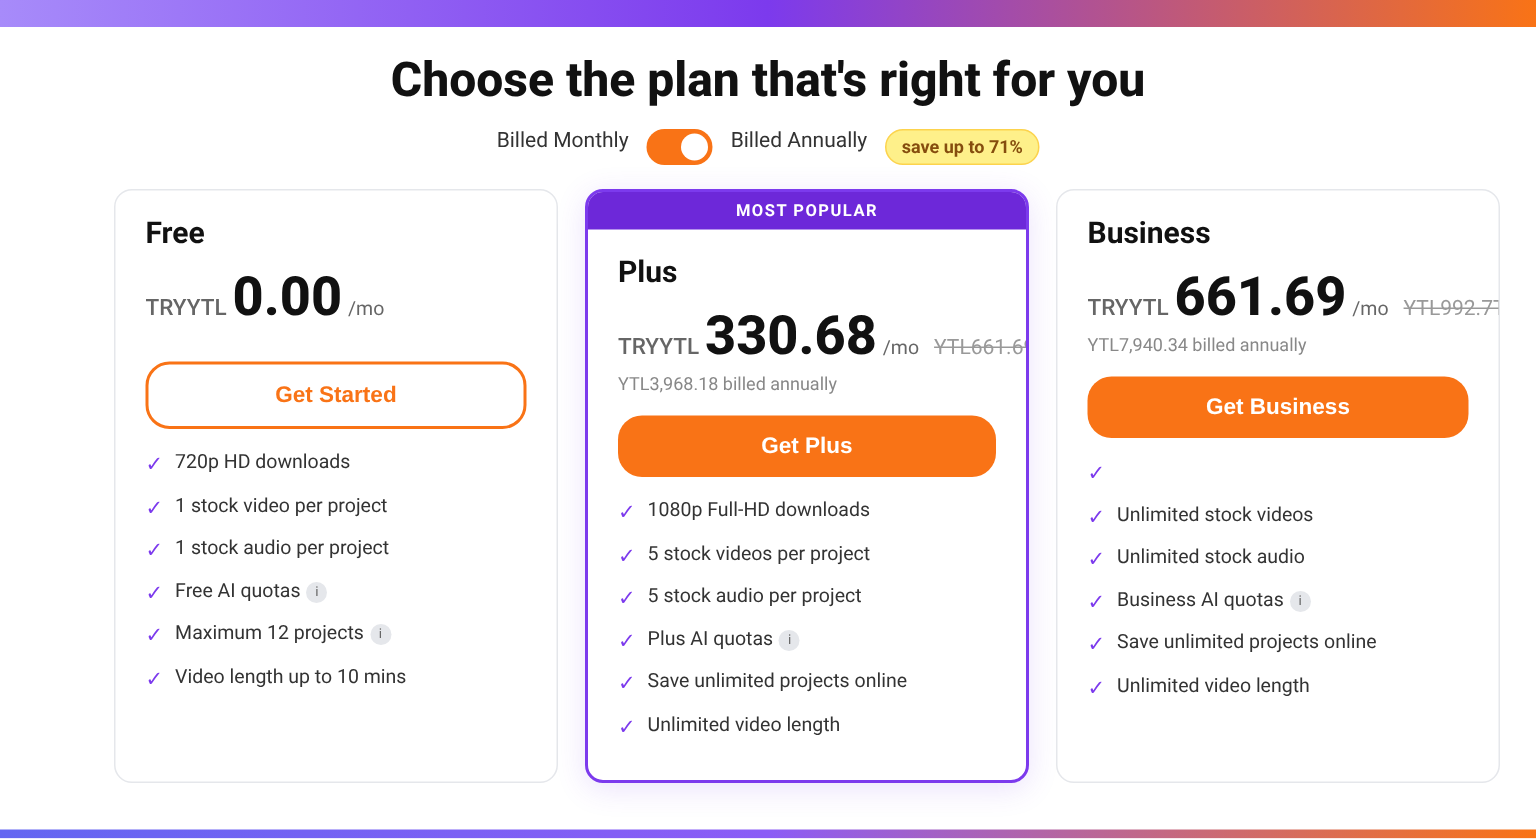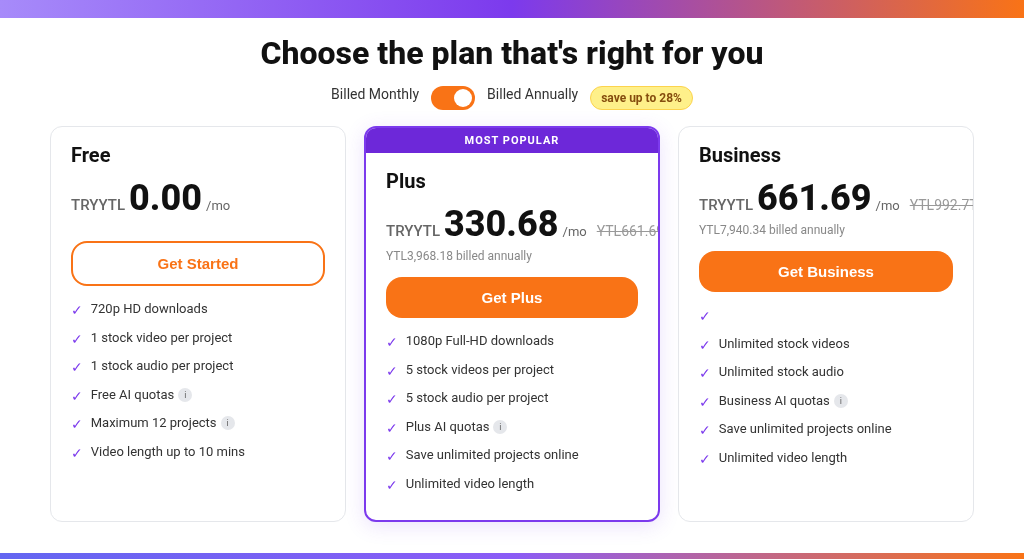--- a/index.html
+++ b/index.html
@@ -80,21 +80,21 @@
       font-size: 12px;
       font-weight: 700;
       padding: 4px 10px;
       border-radius: 20px;
       border: 1px solid #fcd34d;
     }
 
     
     .plans-container {
       display: flex;
-      justify-content: center;
+      justify-content: flex-end;
       gap: 18px;
       padding: 0 24px;
     }
 
     
     .plan-card {
       background: #fff;
       border: 1px solid #e5e7eb;
       border-radius: 12px;
       width: 296px;
@@ -252,21 +252,21 @@
 <div class="page-wrapper">
   <div class="top-bar"></div>
 
   <div class="header">
     <h1 class="header-title">Choose the plan that's right for you</h1>
 
     <div class="billing-toggle-row">
       <span class="billing-label">Billed Monthly</span>
       <div class="toggle-switch"></div>
       <span class="billing-label">Billed Annually</span>
-      <span class="save-badge">save up to 28%</span>
+      <span class="save-badge">save up to 71%</span>
     </div>
   </div>
 
   <div class="plans-container" id="plans-container">
 
   <div class="plan-card">
 
     <div class="plan-body">
       <div class="plan-name">Free</div>
       <div class="price-row">

